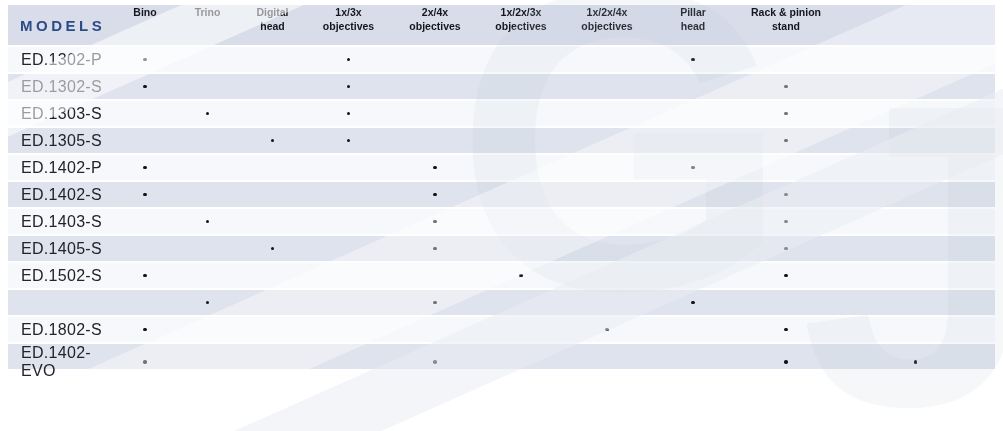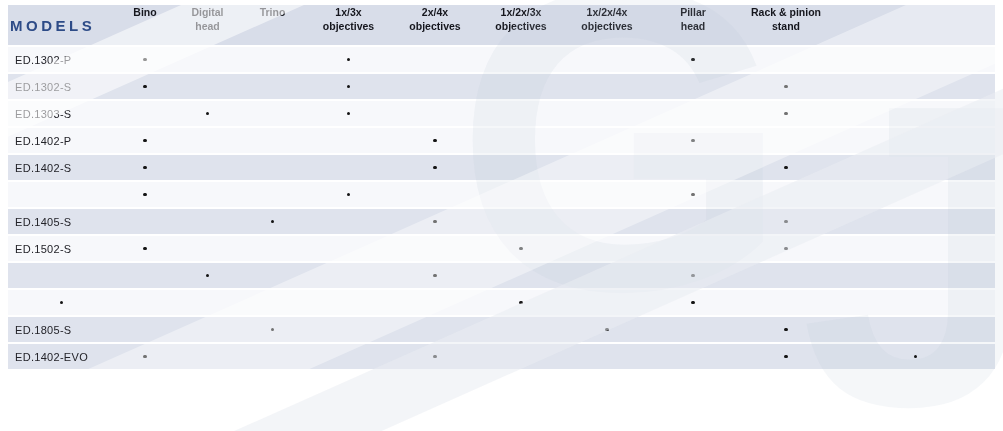--- a/index.html
+++ b/index.html
@@ -30,43 +30,43 @@
     background:rgba(255,255,255,0.55);}
 
   
   .tbl{position:absolute;left:8px;top:5px;width:987px;z-index:2;}
   .grid-row{display:grid;
     grid-template-columns:107px 60px 65px 65px 87px 86px 86px 86px 86px 100px 1fr;}
 
   .thead{background:var(--header-band);min-height:40px;margin-bottom:2px;}
   .hcell{font-size:10.5px;font-weight:bold;color:var(--header-text);
     text-align:center;padding-top:0;line-height:1.35;white-space:pre-line;}
-  .mhead{display:flex;align-items:center;padding-left:2px;
+  .mhead{display:flex;align-items:center;padding-left:12px;
     font-size:15px;font-weight:bold;letter-spacing:3.5px;color:var(--brand-blue);}
 
   .row{height:25px;margin-bottom:2px;background:var(--light-row);}
   .row.alt{background:var(--alt-row);}
   .mcell{display:flex;align-items:center;padding-left:7px;
-    font-size:11px;color:var(--row-text);letter-spacing:0.3px;}
+    font-size:16px;color:var(--row-text);letter-spacing:0.3px;margin-left:6px;}
   .fcell{display:flex;align-items:center;justify-content:center;}
   .dot{width:3.5px;height:3.5px;border-radius:50%;background:var(--dot);display:block;}
 </style>
 </head>
 <body>
 
 <div class="page">
 
   <div class="tbl">
     <div class="grid-row thead">
       <div class="mhead">MODELS</div>
 
     <div class="hcell">Bino</div>
+        <div class="hcell">Trino</div>
         <div class="hcell">Digital
 head</div>
-        <div class="hcell">Trino</div>
         <div class="hcell">1x/3x
 objectives</div>
         <div class="hcell">2x/4x
 objectives</div>
         <div class="hcell">1x/2x/3x
 objectives</div>
         <div class="hcell">1x/2x/4x
 objectives</div>
         <div class="hcell">Pillar
 head</div>
@@ -125,20 +125,39 @@
           </div>
           <div class="fcell"></div>
           <div class="fcell"></div>
           <div class="fcell"></div>
           <div class="fcell"></div>
           <div class="fcell">
             <span class="dot"></span>
           </div>
           <div class="fcell"></div>
         </div>
+        <div class="grid-row row alt">
+          <div class="mcell">ED.1305-S</div>
+          <div class="fcell"></div>
+          <div class="fcell"></div>
+          <div class="fcell">
+            <span class="dot"></span>
+          </div>
+          <div class="fcell">
+            <span class="dot"></span>
+          </div>
+          <div class="fcell"></div>
+          <div class="fcell"></div>
+          <div class="fcell"></div>
+          <div class="fcell"></div>
+          <div class="fcell">
+            <span class="dot"></span>
+          </div>
+          <div class="fcell"></div>
+        </div>
         <div class="grid-row row">
           <div class="mcell">ED.1402-P</div>
           <div class="fcell">
             <span class="dot"></span>
           </div>
           <div class="fcell"></div>
           <div class="fcell"></div>
           <div class="fcell"></div>
           <div class="fcell">
             <span class="dot"></span>
@@ -164,20 +183,21 @@
           </div>
           <div class="fcell"></div>
           <div class="fcell"></div>
           <div class="fcell"></div>
           <div class="fcell">
             <span class="dot"></span>
           </div>
           <div class="fcell"></div>
         </div>
         <div class="grid-row row">
+          <div class="mcell">ED.1403-S</div>
           <div class="fcell"></div>
           <div class="fcell">
             <span class="dot"></span>
           </div>
           <div class="fcell"></div>
           <div class="fcell"></div>
           <div class="fcell">
             <span class="dot"></span>
           </div>
           <div class="fcell"></div>
@@ -238,44 +258,26 @@
             <span class="dot"></span>
           </div>
           <div class="fcell"></div>
           <div class="fcell"></div>
           <div class="fcell">
             <span class="dot"></span>
           </div>
           <div class="fcell"></div>
         </div>
         <div class="grid-row row">
-          <div class="fcell">
-            <span class="dot"></span>
-          </div>
-          <div class="fcell"></div>
-          <div class="fcell"></div>
-          <div class="fcell"></div>
-          <div class="fcell"></div>
-          <div class="fcell"></div>
-          <div class="fcell">
-            <span class="dot"></span>
-          </div>
-          <div class="fcell"></div>
-          <div class="fcell">
-            <span class="dot"></span>
-          </div>
-          <div class="fcell"></div>
-        </div>
-        <div class="grid-row row alt">
-          <div class="mcell">ED.1805-S</div>
-          <div class="fcell"></div>
-          <div class="fcell"></div>
-          <div class="fcell">
-            <span class="dot"></span>
-          </div>
+          <div class="mcell">ED.1802-S</div>
+          <div class="fcell">
+            <span class="dot"></span>
+          </div>
+          <div class="fcell"></div>
+          <div class="fcell"></div>
           <div class="fcell"></div>
           <div class="fcell"></div>
           <div class="fcell"></div>
           <div class="fcell">
             <span class="dot"></span>
           </div>
           <div class="fcell"></div>
           <div class="fcell">
             <span class="dot"></span>
           </div>

